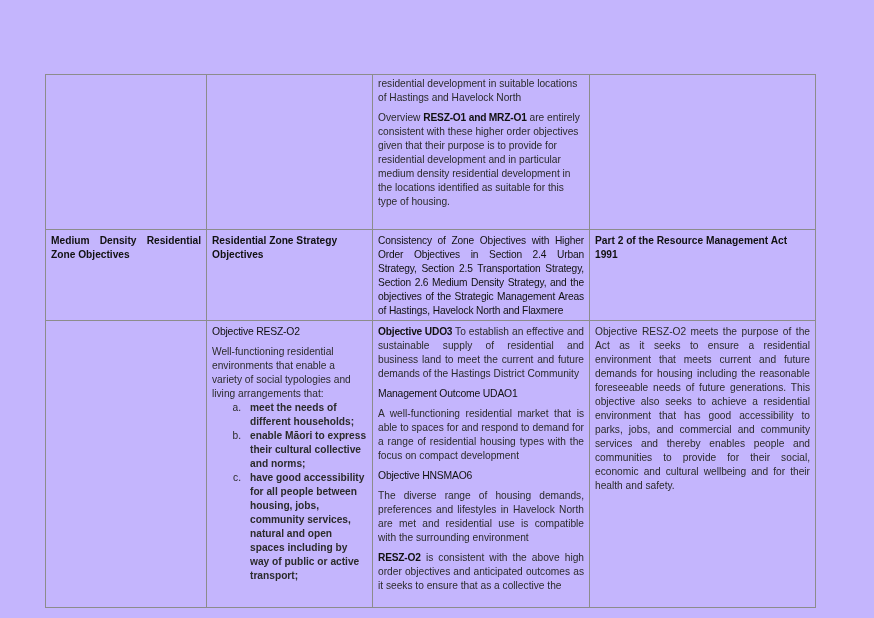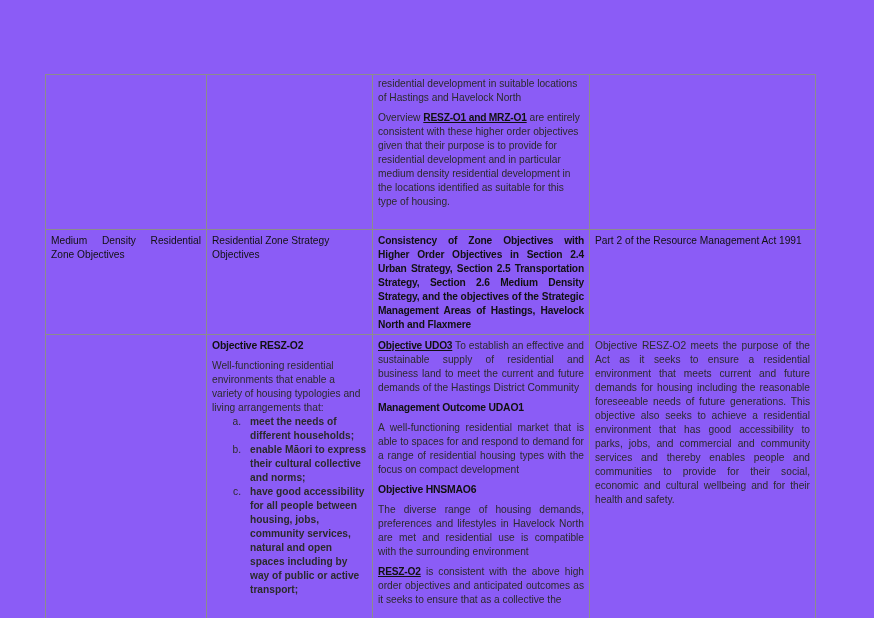--- a/index.html
+++ b/index.html
@@ -1,32 +1,32 @@
 <!DOCTYPE html>
 <html><head>
 <meta charset="utf-8">
 <style>
   html, body { margin: 0; padding: 0; background: #ffffff; }
   body { width: 874px; height: 618px; position: relative; overflow: hidden;
          font-family: "Liberation Sans", sans-serif; color: #2b2b2b; }
-  .page { position: absolute; left: 0; top: 0; width: 874px; height: 618px; background: #8b5cf6; }
+  .page { position: absolute; left: 0; top: 0; width: 874px; height: 618px; background: #c4b5fd; }
   table.doc { position: absolute; left: 45px; top: 74px; width: 770px;
               border-collapse: collapse; table-layout: fixed; }
   table.doc td { border: 1px solid #8c8c8c; vertical-align: top; padding: 2px 5px 2px 5px;
                  font-size: 10.2px; line-height: 14px; }
   col.c1 { width: 161px; } col.c2 { width: 166px; } col.c3 { width: 217px; } col.c4 { width: 226px; }
   tr.r1 td { height: 150px; }
   tr.r2 td { height: 80px; padding-top: 4px; }
   tr.r3 td { height: 266px; padding-top: 4px; }
-  .hdr { font-size: 9.2px; line-height: 12.5px; color: #111; }
-  .hdr.bold { font-weight: bold; letter-spacing: -0.15px; }
+  .hdr { font-size: 9.2px; line-height: 12.5px; color: #111; font-weight: bold; }
+  .hdr.bold { font-weight: normal; letter-spacing: -0.15px; }
   .justify { text-align: justify; }
   p { margin: 0 0 6px 0; }
-  .heading { font-weight: bold; color: #111; font-size: 10.4px; letter-spacing: -0.2px; margin-bottom: 6px; }
-  .b { font-weight: bold; color: #111; letter-spacing: -0.2px; text-decoration: underline; }
+  .heading { font-weight: normal; color: #111; font-size: 10.4px; letter-spacing: -0.2px; margin-bottom: 6px; }
+  .b { font-weight: bold; color: #111; letter-spacing: -0.2px; }
   ol.items { margin: 0; padding: 0; list-style: none; }
   ol.items li { display: flex; margin: 0; }
   ol.items .mk { width: 38px; text-align: right; padding-right: 9px; flex: none; box-sizing: border-box; }
   ol.items .tx { flex: 1; font-weight: bold; }
   .clip { overflow: hidden; }
 </style>
 </head>
 <body>
 
 <div class="page">
@@ -53,21 +53,21 @@
       <td class="hdr justify">Medium Density Residential Zone Objectives</td>
       <td class="hdr">Residential Zone Strategy Objectives</td>
       <td class="hdr bold justify">Consistency of Zone Objectives with Higher Order Objectives in Section 2.4 Urban Strategy, Section 2.5 Transportation Strategy, Section 2.6 Medium Density Strategy, and the objectives of the Strategic Management Areas of Hastings, Havelock North and Flaxmere</td>
       <td class="hdr">Part 2 of the Resource Management Act 1991</td>
     </tr>
 
     <tr class="r3">
       <td></td>
       <td>
         <div class="heading">Objective RESZ-O2</div>
-        <p style="margin-bottom:0">Well-functioning residential environments that enable a variety of housing typologies and living arrangements that:</p>
+        <p style="margin-bottom:0">Well-functioning residential environments that enable a variety of social typologies and living arrangements that:</p>
         <ol class="items">
           <li>
                 <span class="mk">a.</span>
                 <span class="tx">meet the needs of different households;</span>
               </li>
           <li>
                 <span class="mk">b.</span>
                 <span class="tx">enable Māori to express their cultural collective and norms;</span>
               </li>
           <li>

